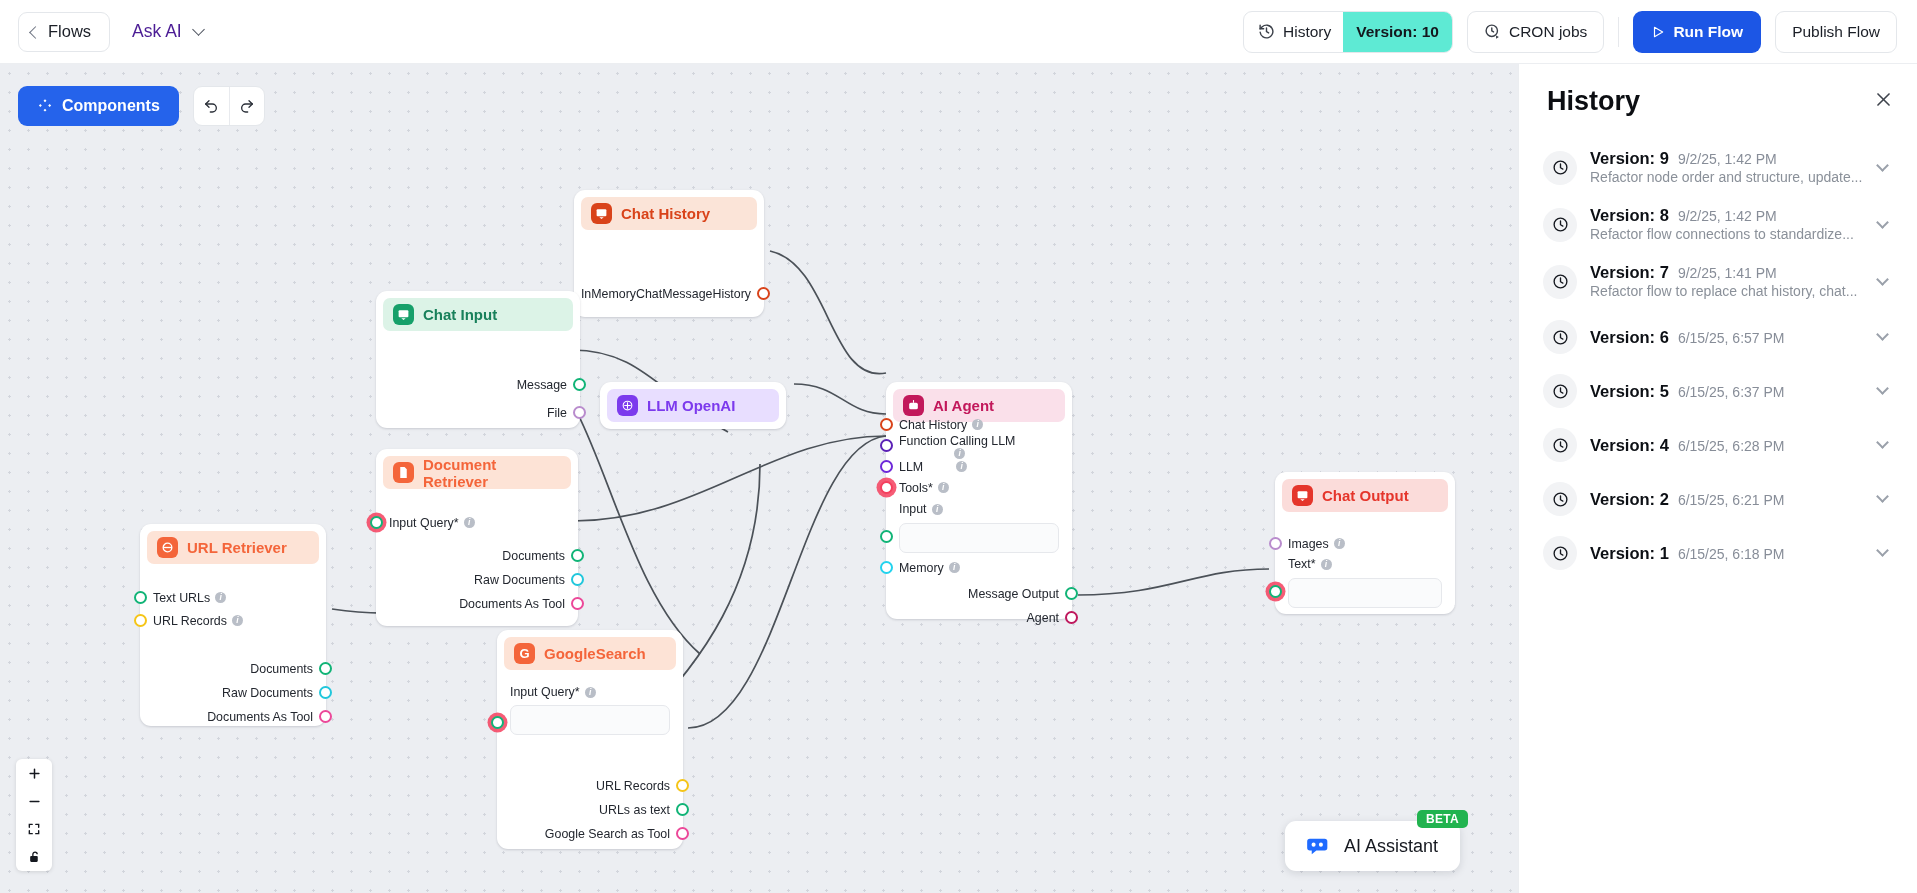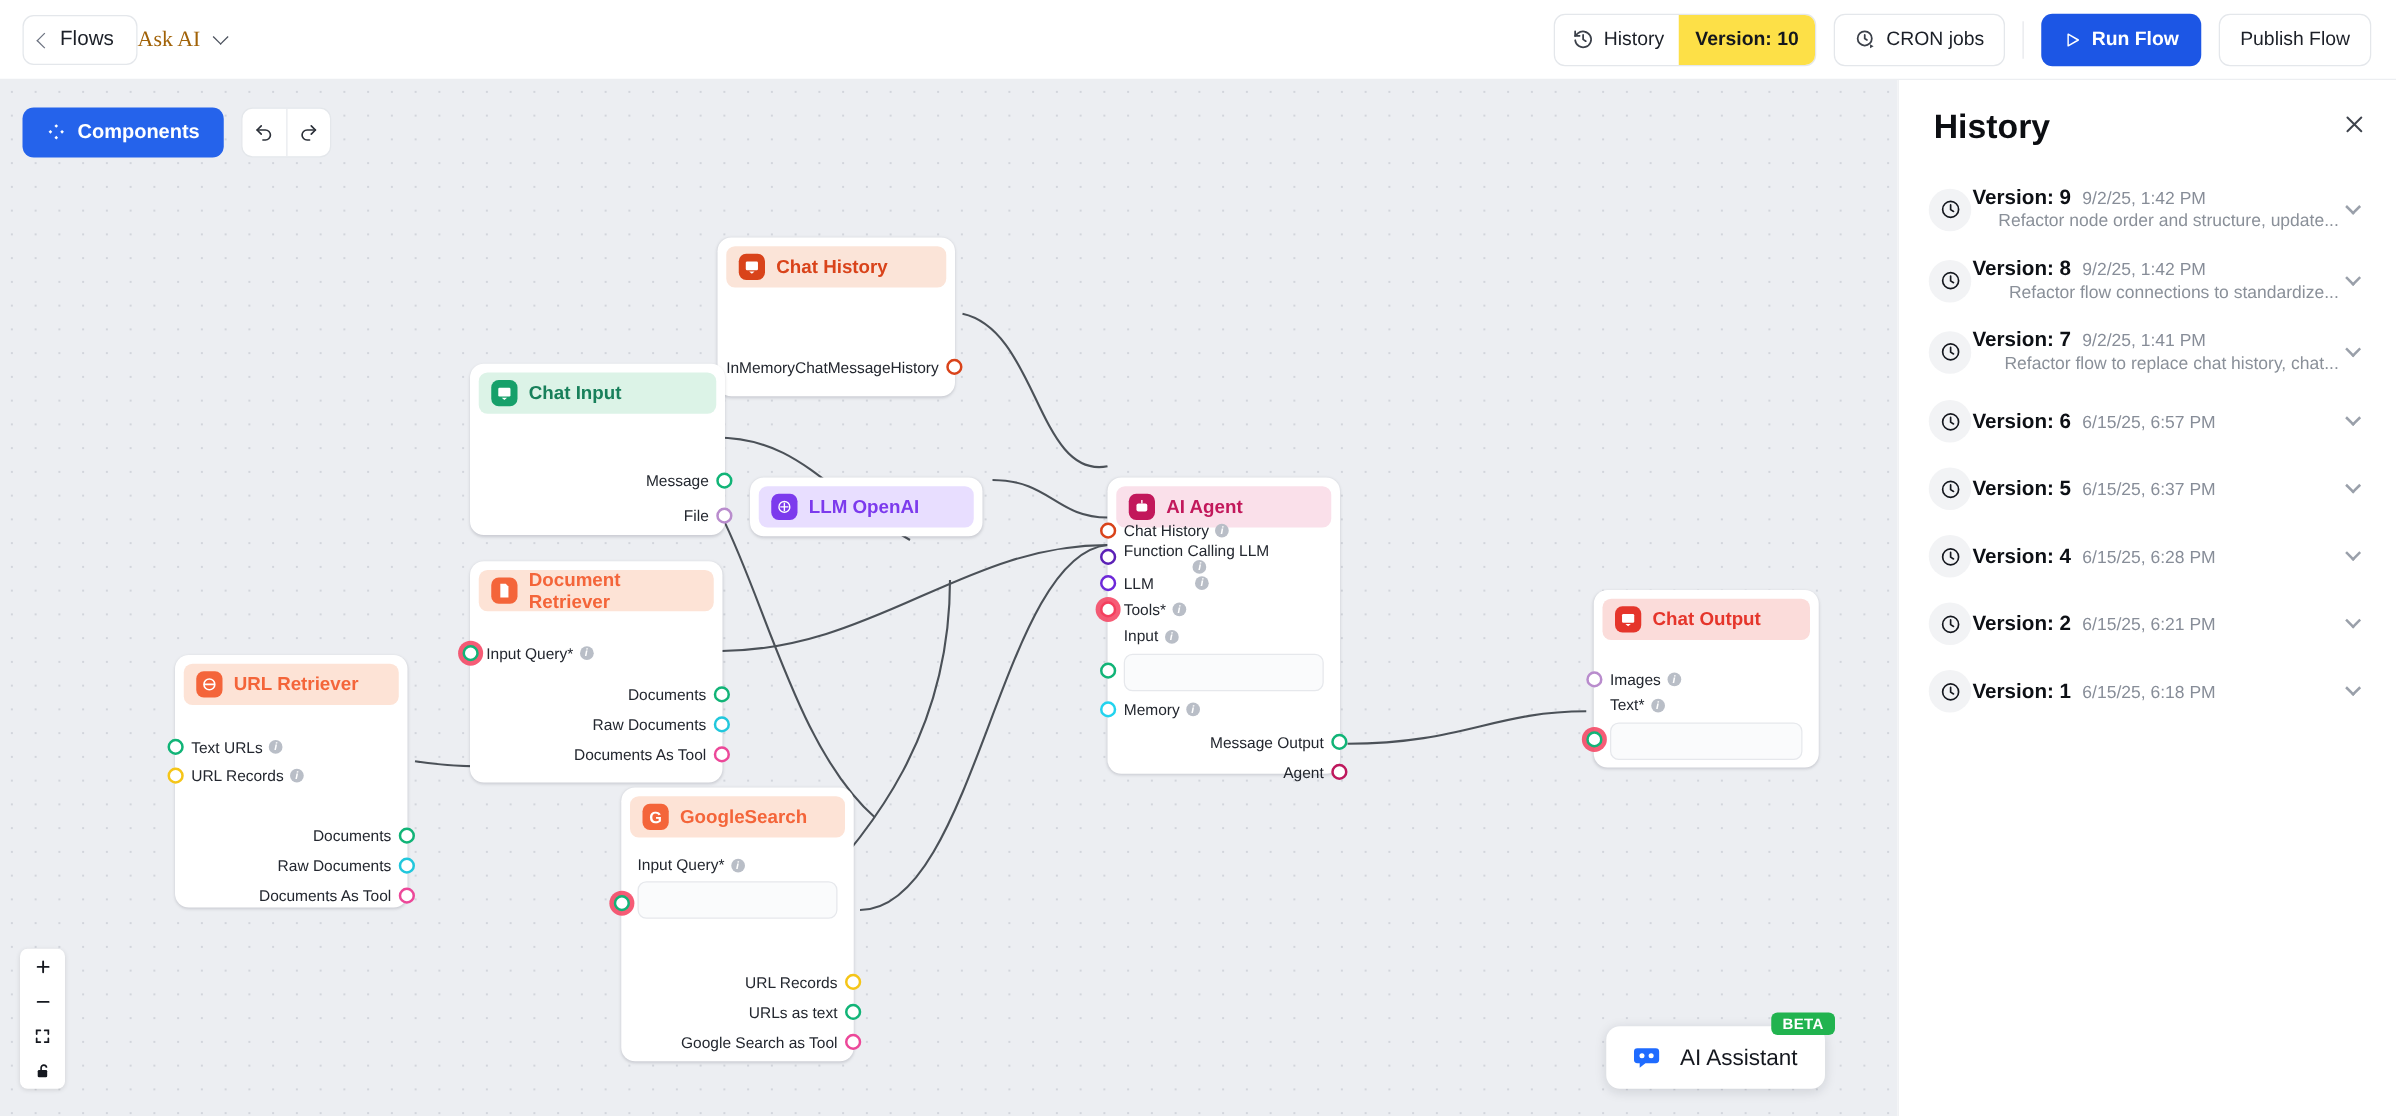--- a/index.html
+++ b/index.html
@@ -17,33 +17,33 @@
     display: flex; align-items: center; z-index: 40;
   }
   .flows-btn {
     margin-left: 18px; height: 40px; padding: 0 18px 0 12px;
     display: flex; align-items: center; gap: 8px;
     border: 1px solid #e4e7eb; border-radius: 9px; background: #fff;
     font-size: 16.5px; color: #1b1f27; cursor: pointer;
   }
   .chev-left { width: 9px; height: 9px; border-left: 1.7px solid #6c7280;
     border-bottom: 1.7px solid #6c7280; transform: rotate(45deg); margin-top:1px;}
-  .flow-name { font-size: 17.5px; color: #a16207; font-family: Liberation Serif, serif; }
+  .flow-name { margin-left: 22px; font-size: 17.5px; color: #4c1d95; }
   .chev-down { width: 9px; height: 9px; border-right: 1.8px solid #4a505c;
     border-bottom: 1.8px solid #4a505c; transform: rotate(45deg);
     margin-left: 12px; margin-top: -4px; display:inline-block; cursor:pointer;}
   .topbar-right { margin-left: auto; display: flex; align-items: center;
     gap: 14px; padding-right: 20px; }
   .group-btn {
     height: 42px; display: flex; align-items: center;
     border: 1px solid #e4e7eb; border-radius: 9px; background: #fff;
     overflow: hidden; font-size: 15.5px; color: #1b1f27; cursor: pointer;
   }
   .group-btn .gb-label { display:flex; align-items:center; gap:8px; padding: 0 12px 0 14px;}
-  .gb-pill { background: #fde047; height: 100%; display:flex; align-items:center;
+  .gb-pill { background: #5eead4; height: 100%; display:flex; align-items:center;
     padding: 0 13px; font-weight: 700; color:#14171d; }
   .icon-svg { display:block; }
   .btn-plain {
     height: 42px; padding: 0 16px; display: flex; align-items: center; gap: 8px;
     border: 1px solid #e4e7eb; border-radius: 9px; background: #fff;
     font-size: 15.5px; color: #1b1f27; cursor: pointer;
   }
   .btn-primary {
     height: 42px; padding: 0 18px; display: flex; align-items: center; gap: 8px;
     border: none; border-radius: 9px; background: #1c56e5; color: #fff;
@@ -141,22 +141,22 @@
     position: absolute; top: 64px; right: 0; width: 399px; height: 829px;
     background: #fff; border-left: 1px solid #ebedf0; z-index: 30;
   }
   .history-head {
     display: flex; align-items: center; padding: 22px 24px 8px 28px;
   }
   .history-title { font-size: 27px; font-weight: 700; color: #0c0e12; }
   .close-x { margin-left: auto; cursor: pointer; }
   .hist-list { padding: 14px 8px 0 12px; }
   .hist-item {
-    display: flex; align-items: center; gap: 1px; padding: 10px 12px;
-    border-radius: 9px; cursor: pointer; min-height: 52px; text-align: right;
+    display: flex; align-items: center; gap: 13px; padding: 10px 12px;
+    border-radius: 9px; cursor: pointer; min-height: 52px;
   }
   .clock-wrap {
     width: 34px; height: 34px; border-radius: 50%; background: #f2f3f5;
     display: flex; align-items: center; justify-content: center; flex: none;
   }
   .hist-text { flex: 1; min-width: 0; }
   .hist-line1 { display: flex; align-items: baseline; gap: 9px; }
   .hist-ver { font-size: 16.5px; font-weight: 700; color: #0d1015; }
   .hist-date { font-size: 14px; color: #878d98; }
   .hist-desc {

